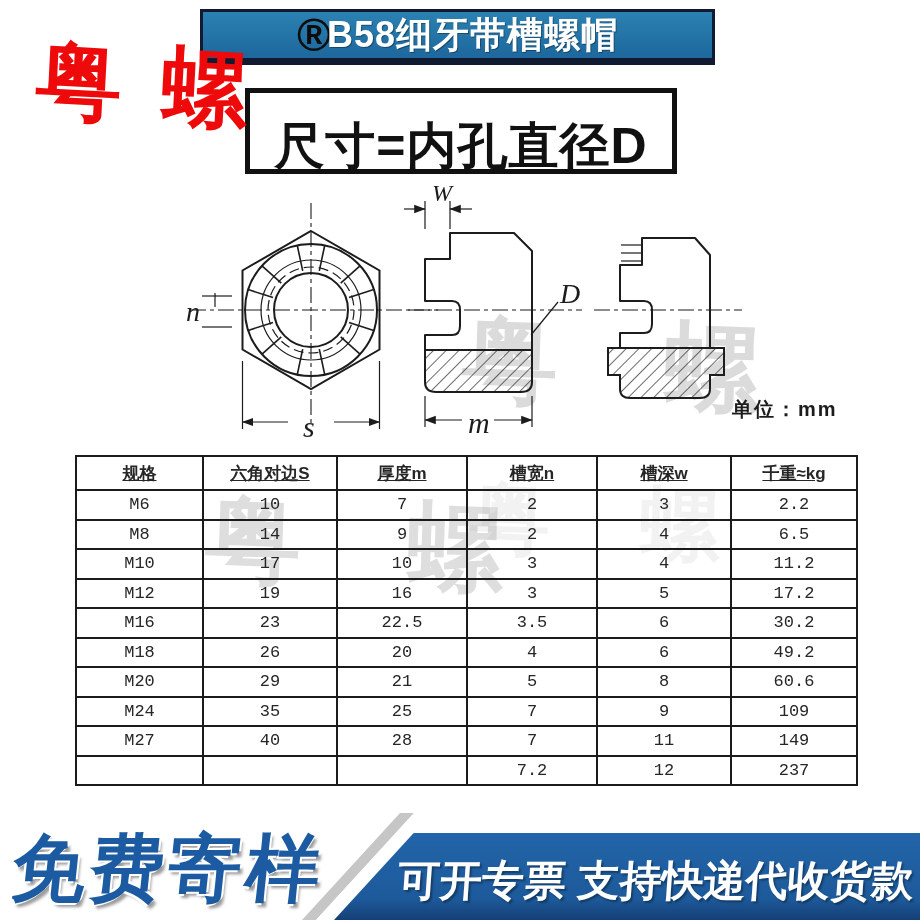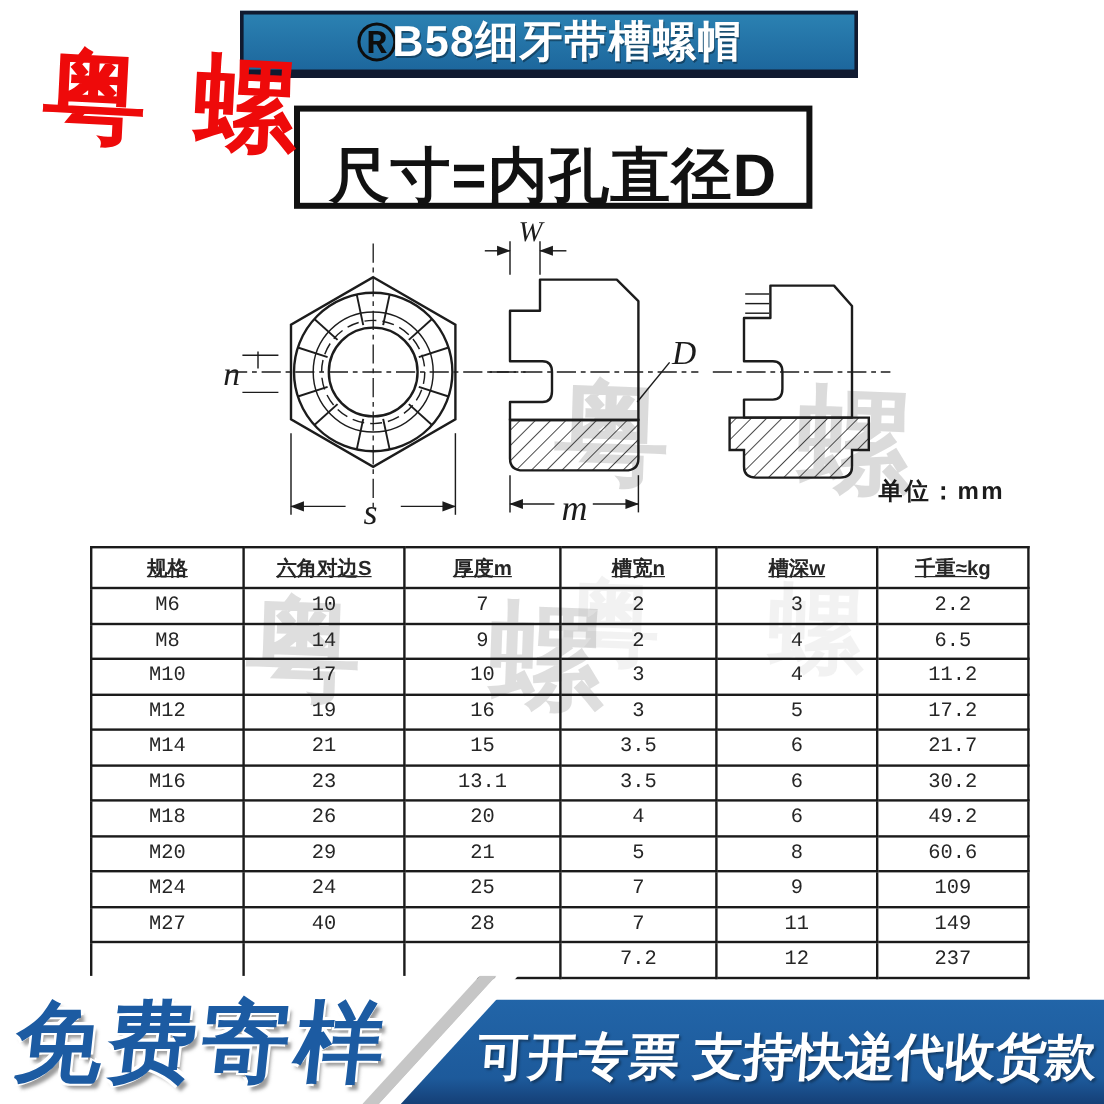--- a/index.html
+++ b/index.html
@@ -231,31 +231,23 @@
           </tr>
           <tr>
             <td>M12</td>
             <td>19</td>
             <td>16</td>
             <td>3</td>
             <td>5</td>
             <td>17.2</td>
           </tr>
           <tr>
-            <td>M14</td>
-            <td>21</td>
-            <td>15</td>
-            <td>3.5</td>
-            <td>6</td>
-            <td>21.7</td>
-          </tr>
-          <tr>
             <td>M16</td>
             <td>23</td>
-            <td>13.1</td>
+            <td>22.5</td>
             <td>3.5</td>
             <td>6</td>
             <td>30.2</td>
           </tr>
           <tr>
             <td>M18</td>
             <td>26</td>
             <td>20</td>
             <td>4</td>
             <td>6</td>
@@ -264,21 +256,21 @@
           <tr>
             <td>M20</td>
             <td>29</td>
             <td>21</td>
             <td>5</td>
             <td>8</td>
             <td>60.6</td>
           </tr>
           <tr>
             <td>M24</td>
-            <td>24</td>
+            <td>35</td>
             <td>25</td>
             <td>7</td>
             <td>9</td>
             <td>109</td>
           </tr>
           <tr>
             <td>M27</td>
             <td>40</td>
             <td>28</td>
             <td>7</td>

